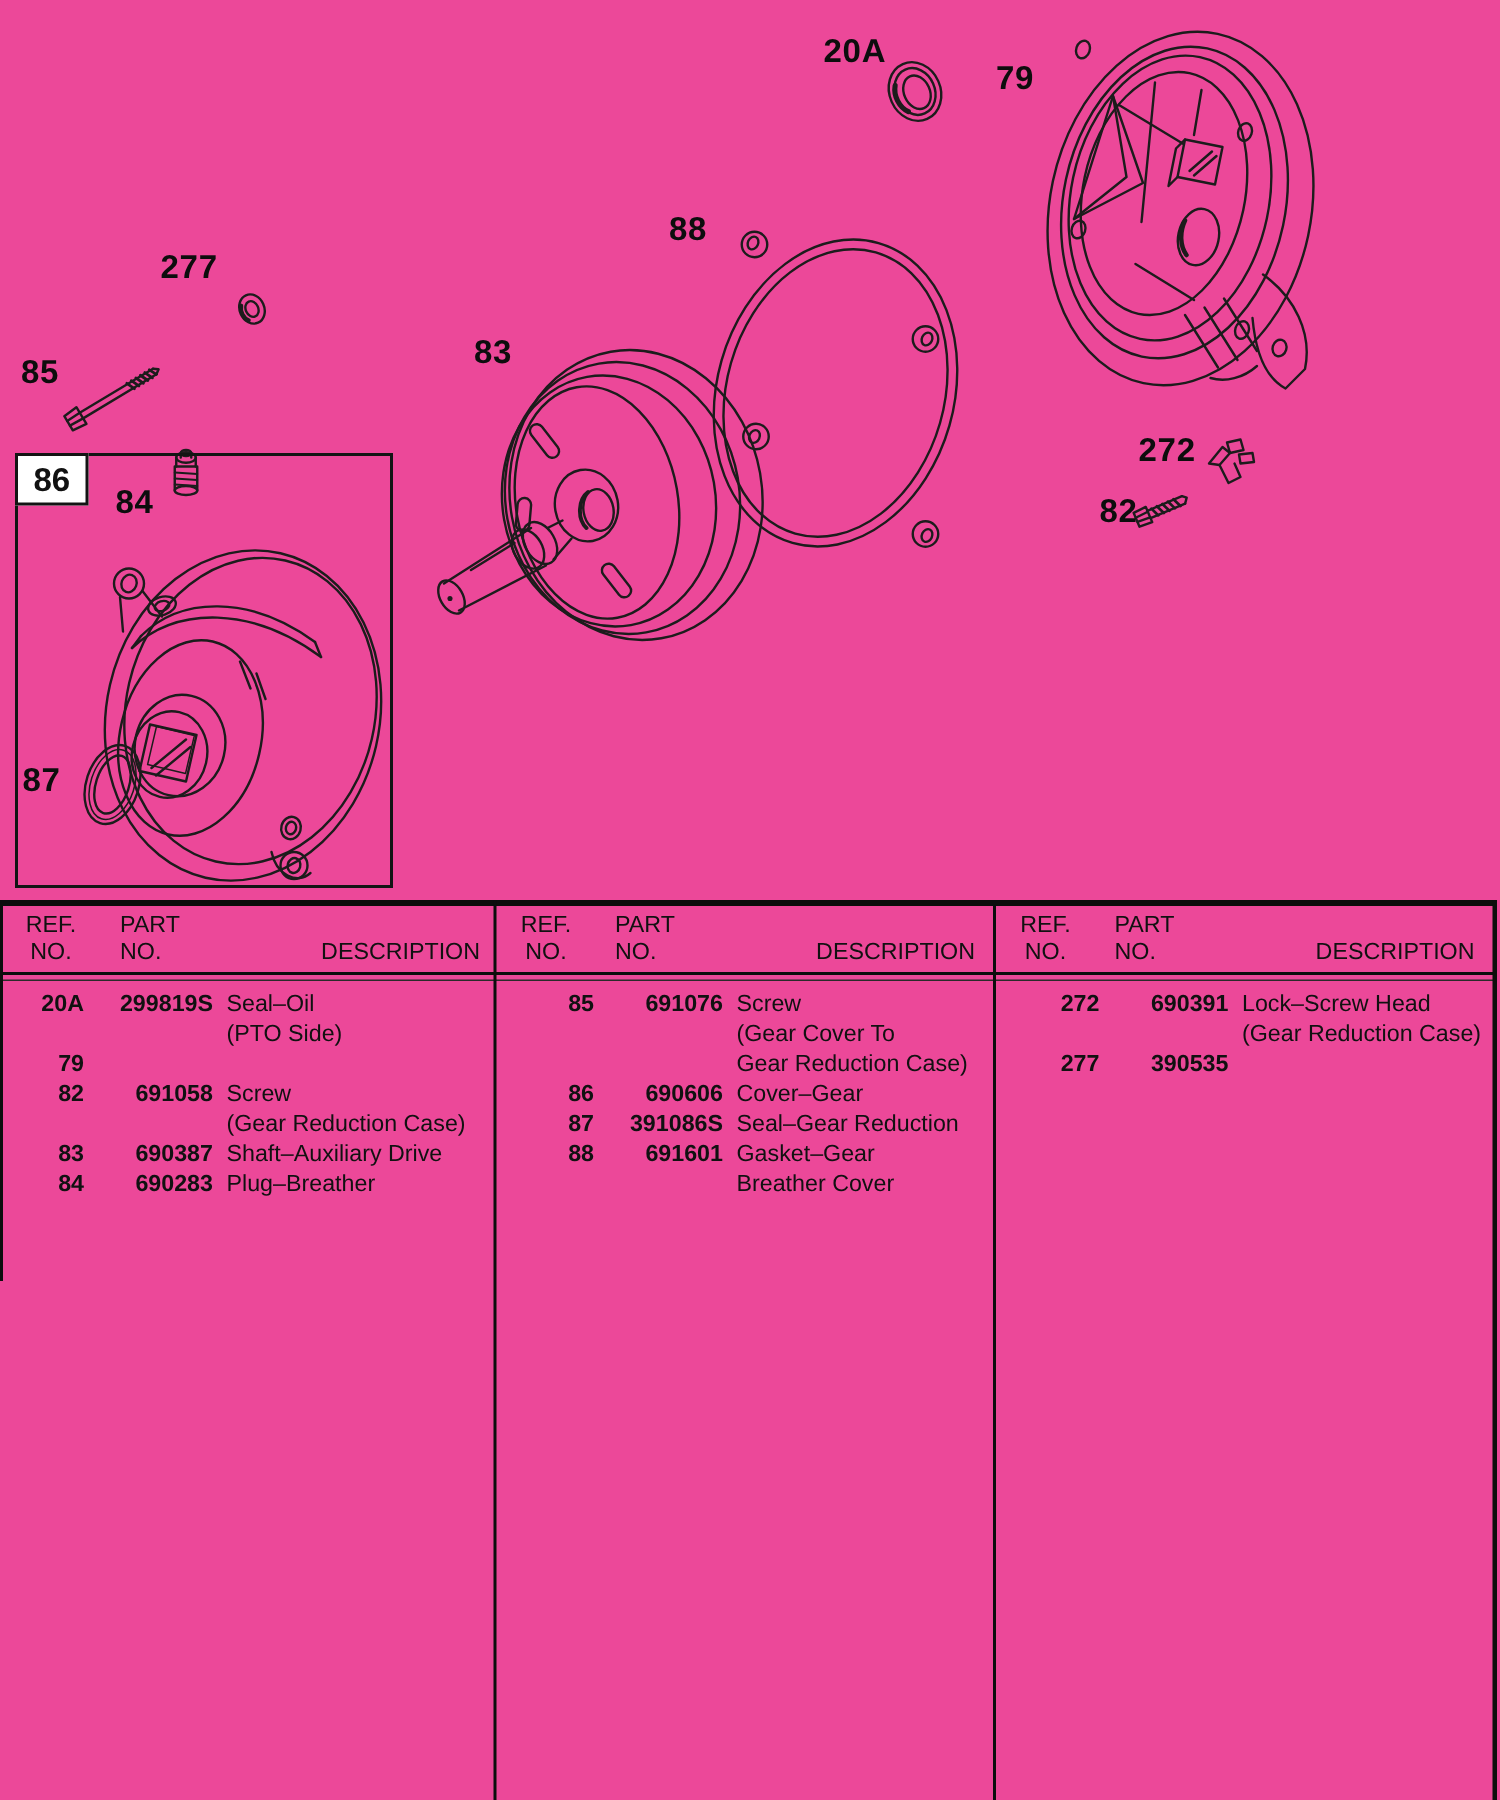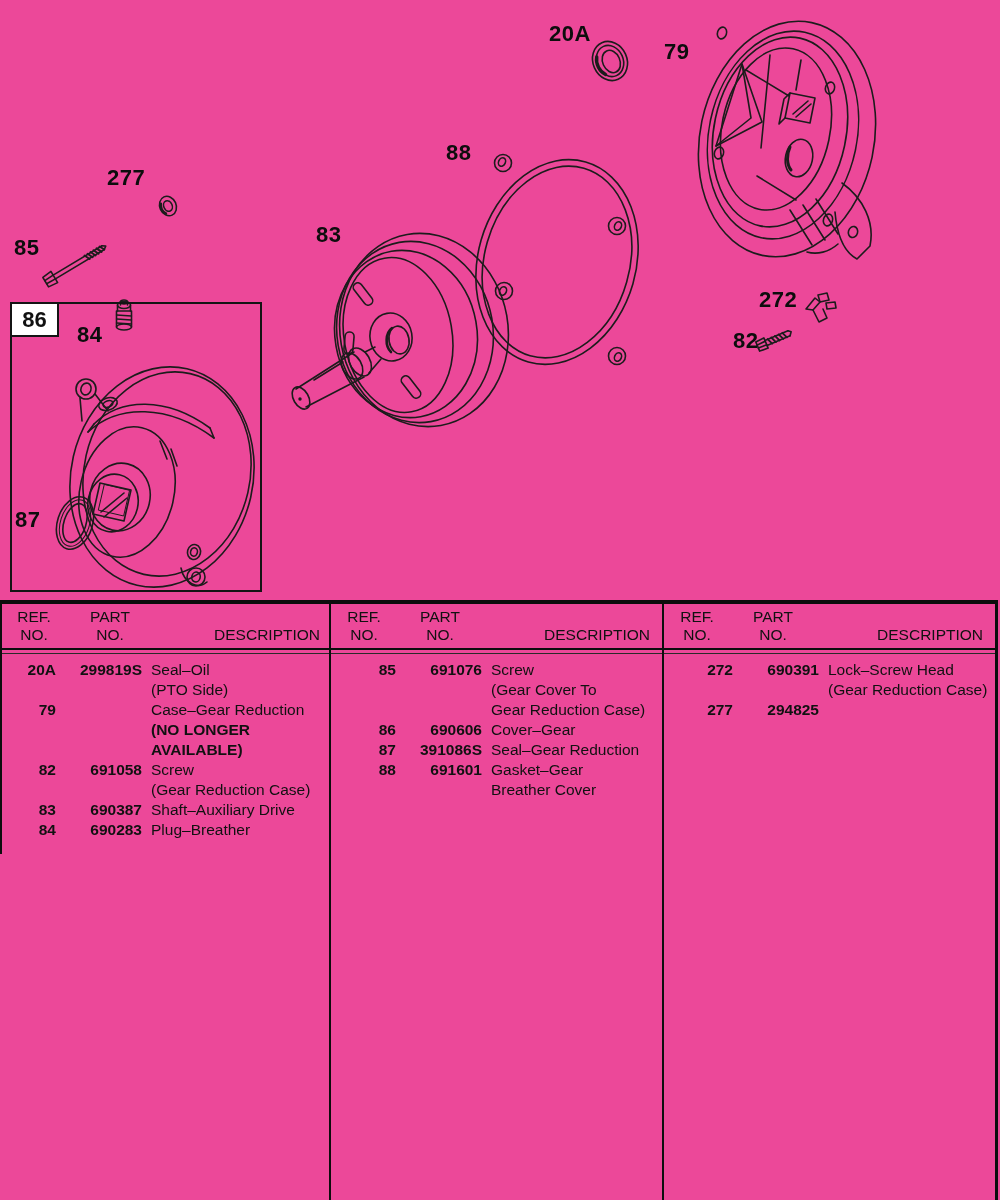--- a/index.html
+++ b/index.html
@@ -20,21 +20,21 @@
   .t-left{position:absolute;left:0;top:0;width:2.4px;height:254px;background:#0d0d0d;}
   .t-right{position:absolute;left:995px;top:0;width:2.6px;height:600px;background:#0d0d0d;}
   .t-sep1{position:absolute;left:329px;top:0;width:2px;height:600px;background:#0d0d0d;}
   .t-sep2{position:absolute;left:662px;top:0;width:2px;height:600px;background:#0d0d0d;}
   .t-col{position:absolute;top:0;height:600px;}
   .col0{left:0;width:330px;}
   .col1{left:330px;width:333px;}
   .col2{left:663px;width:335px;}
   .t-header{position:absolute;top:8px;left:0;right:0;height:40px;line-height:18px;}
   .h-ref{position:absolute;left:4px;width:60px;text-align:center;}
-  .h-part{position:absolute;left:80px;width:60px;text-align:center;}
+  .h-part{position:absolute;left:80px;width:60px;}
   .h-desc{position:absolute;left:156px;width:164px;text-align:right;top:18px;}
   .t-rows{position:absolute;top:60px;left:0;right:0;}
   .col1 .t-rows{padding-left:10px;}
   .col2 .t-rows{padding-left:14px;}
   .p-row{display:grid;grid-template-columns:56px 86px 1fr;line-height:20px;}
   .p-ref,.p-part{text-align:right;font-weight:bold;}
   .p-desc{padding-left:9px;}
   .p-line{white-space:nowrap;}
   .p-line.b{font-weight:bold;}
   
@@ -223,25 +223,20 @@
             <div class="p-ref">20A</div>
             <div class="p-part">299819S</div>
             <div class="p-desc">
               <div class="p-line">Seal–Oil</div>
               <div class="p-line">(PTO Side)</div>
             </div>
           </div>
           <div class="p-row">
             <div class="p-ref">79</div>
             <div class="p-part"></div>
-            <div class="p-desc">
-              <div class="p-line">Case–Gear Reduction</div>
-              <div class="p-line b">(NO LONGER</div>
-              <div class="p-line b">AVAILABLE)</div>
-            </div>
           </div>
           <div class="p-row">
             <div class="p-ref">82</div>
             <div class="p-part">691058</div>
             <div class="p-desc">
               <div class="p-line">Screw</div>
               <div class="p-line">(Gear Reduction Case)</div>
             </div>
           </div>
           <div class="p-row">
@@ -324,18 +319,18 @@
           <div class="p-row">
             <div class="p-ref">272</div>
             <div class="p-part">690391</div>
             <div class="p-desc">
               <div class="p-line">Lock–Screw Head</div>
               <div class="p-line">(Gear Reduction Case)</div>
             </div>
           </div>
           <div class="p-row">
             <div class="p-ref">277</div>
-            <div class="p-part">294825</div>
+            <div class="p-part">390535</div>
           </div>
         </div>
     </div>
   </div>
 </div>
 
 </body></html>

